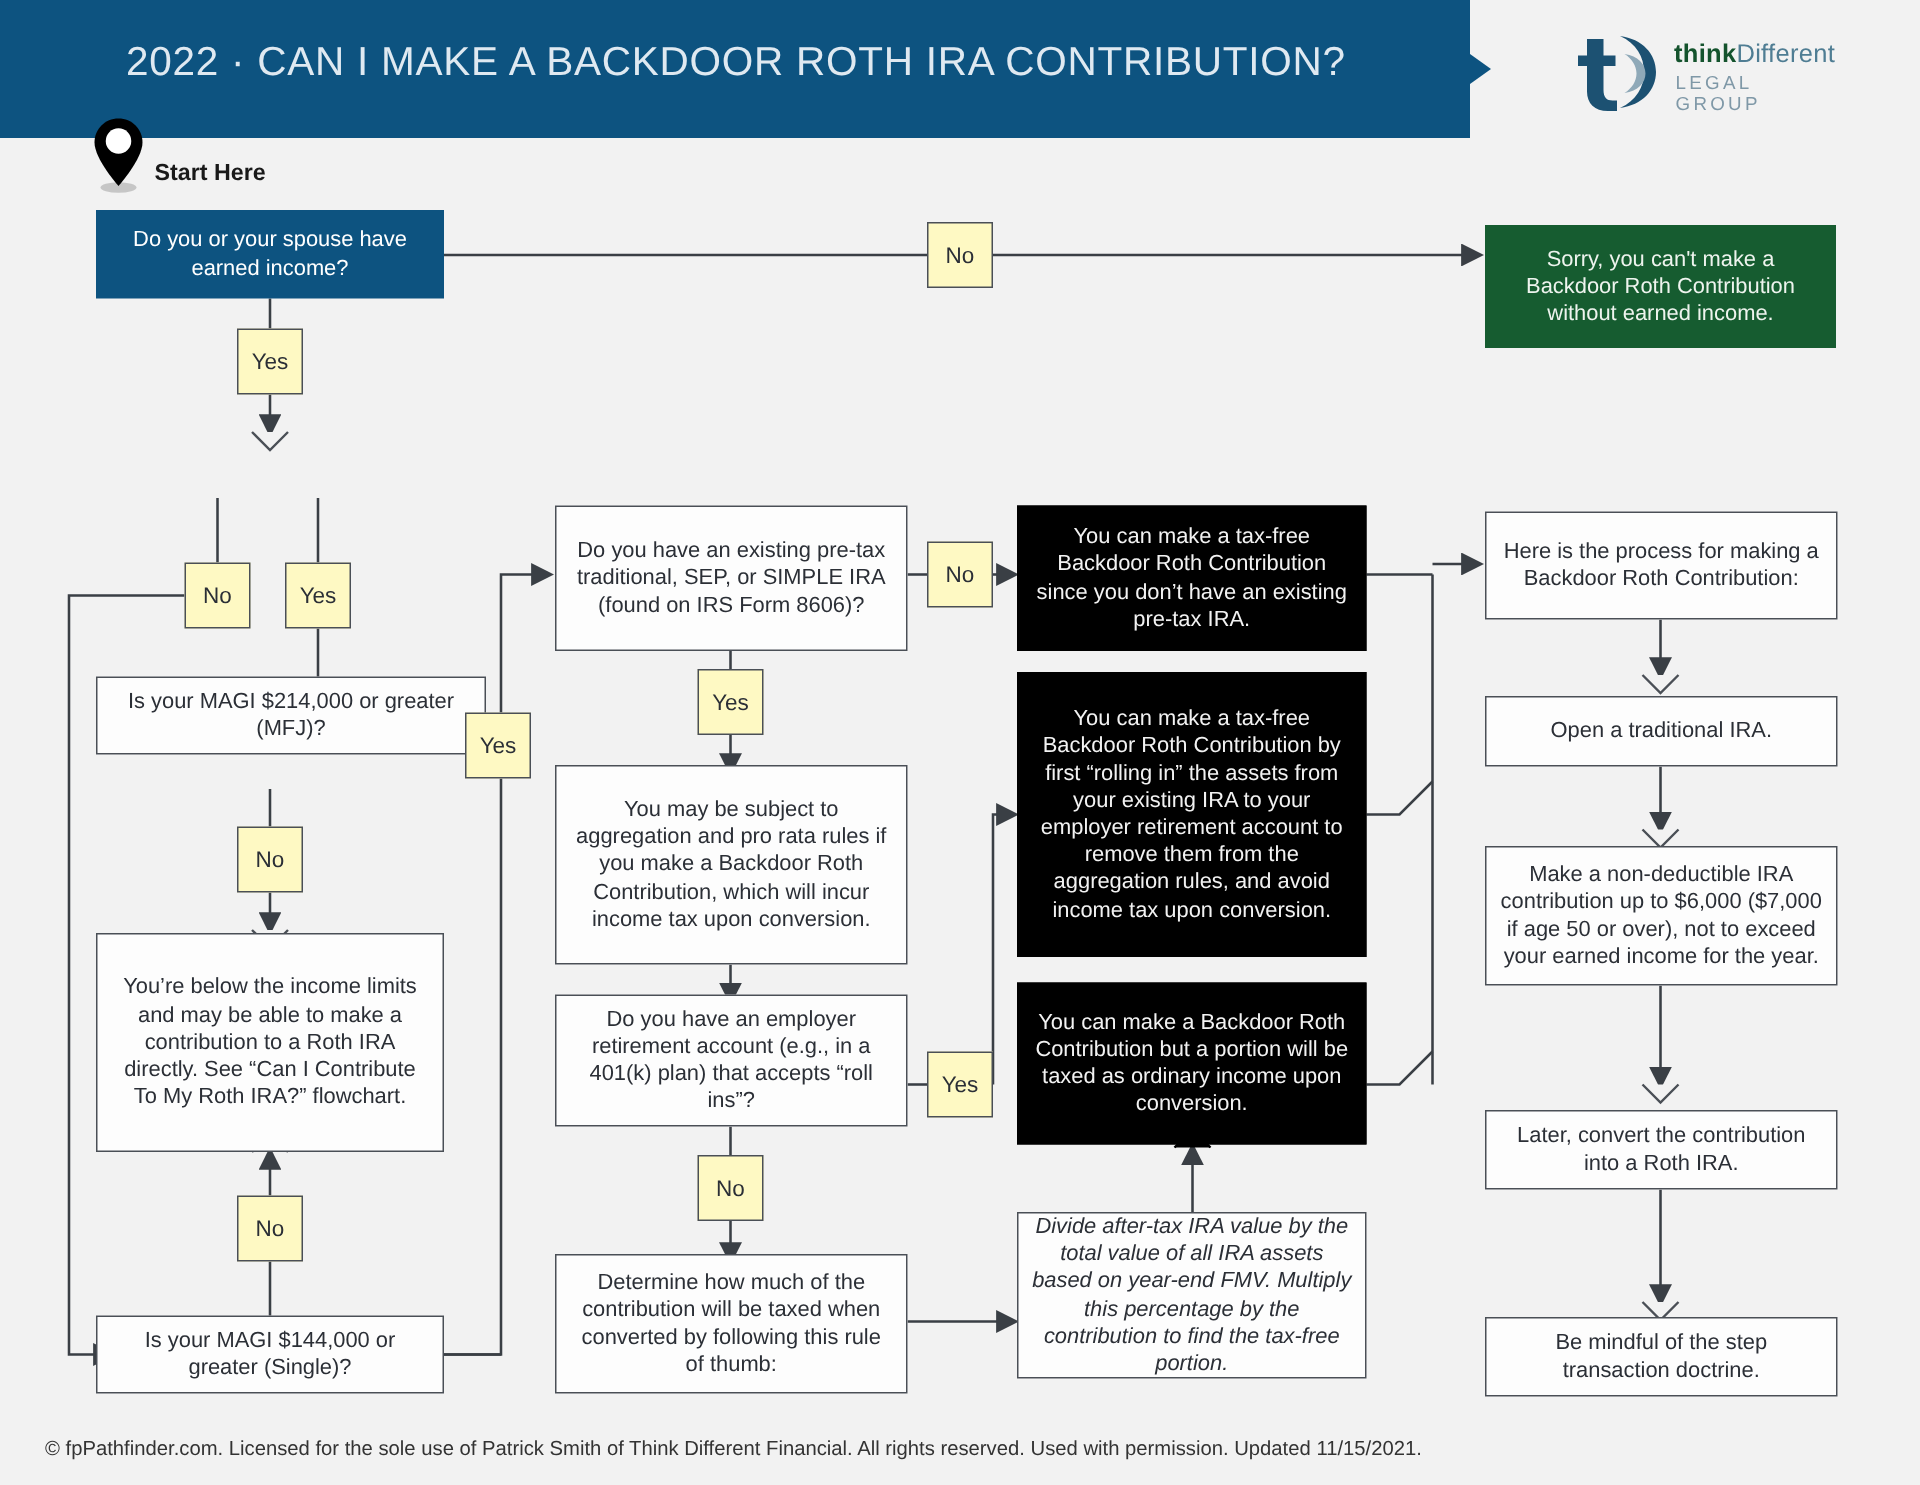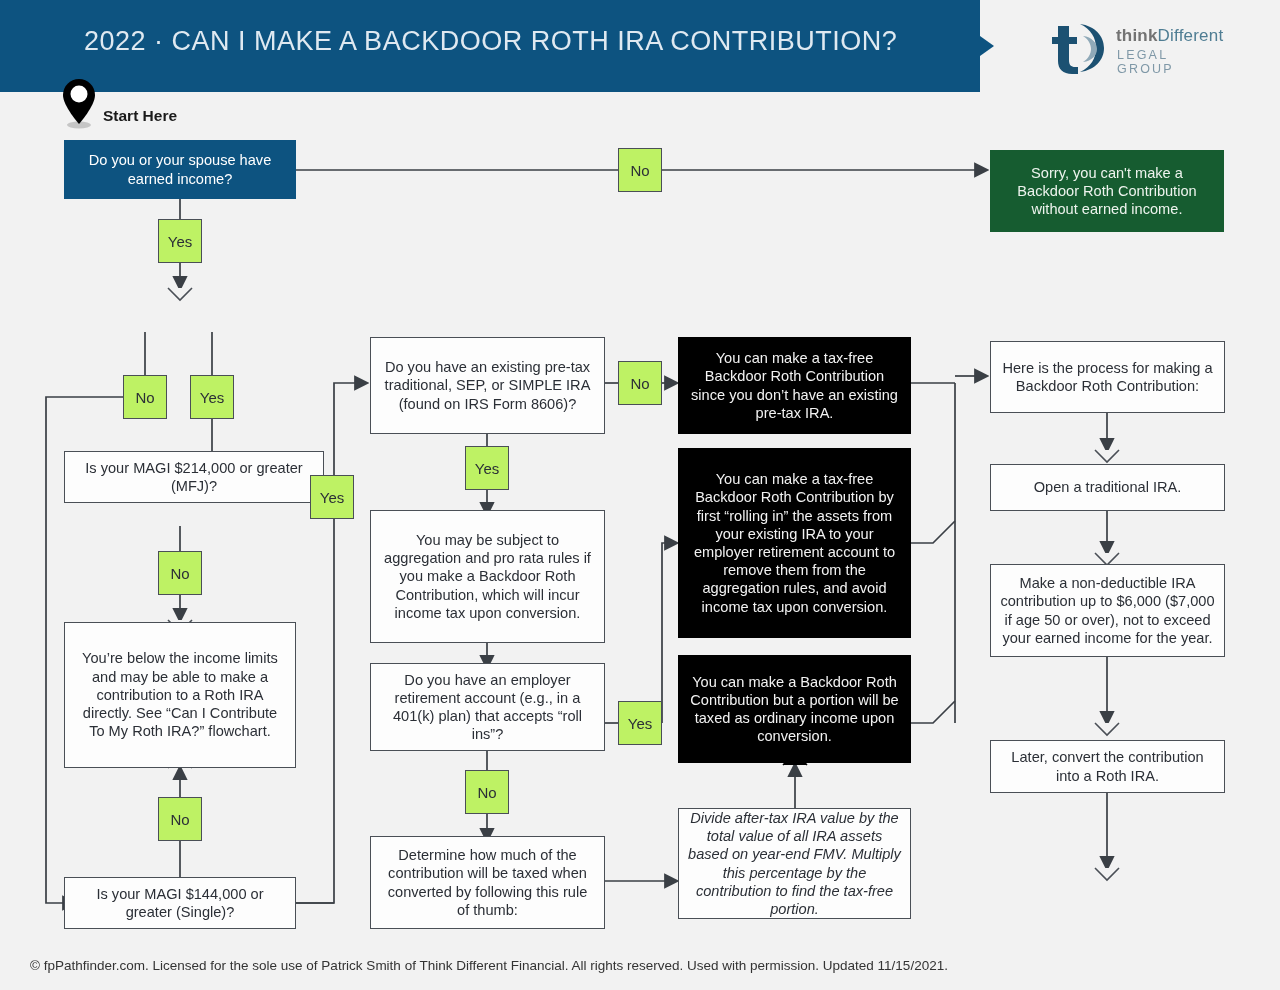--- a/index.html
+++ b/index.html
@@ -19,21 +19,21 @@
     border-left:14px solid #0d5380;}
   .header-title{
     position:absolute;left:84px;top:26px;width:850px;
     color:#dfe9f1;font-size:27px;letter-spacing:0.5px;
     font-family:"Liberation Sans", sans-serif;font-weight:300;
     white-space:nowrap;
   }
   .logo{position:absolute;left:1050px;top:22px;width:175px;height:52px;}
   .logo-mark{position:absolute;left:0;top:0;width:62px;height:52px;}
   .logo-txt1{position:absolute;left:66px;top:4px;font-size:17px;color:#1f4e66;letter-spacing:.2px;}
-  .logo-txt1 b{font-weight:bold;color:#737373;}
+  .logo-txt1 b{font-weight:bold;color:#14532d;}
   .logo-txt1 span.alt{font-weight:normal;color:#4f7d93;}
   .logo-txt2{position:absolute;left:67px;top:26px;font-size:12.5px;color:#7f98a7;letter-spacing:2.2px;}
 
   
   .footer{position:absolute;left:0;top:950px;width:1280px;height:40px;background:#f2f2f2;}
   .footer-text{position:absolute;left:30px;top:958px;font-size:13.5px;color:#333;}
 
   
   .pin{position:absolute;left:62px;top:78px;width:34px;height:52px;}
   .start-here{position:absolute;left:103px;top:107px;font-size:15.5px;font-weight:bold;color:#1a1a1a;}
@@ -47,21 +47,21 @@
     padding:5px 9px;
   }
   .node.white{background:#fdfdfd;border:1.6px solid #4a4f56;color:#2b2f36;}
   .node.blue{background:#0d5380;border:none;color:#ffffff;}
   .node.black{background:#000000;border:1.6px solid #000;color:#f2f2f2;}
   .node.green{background:#165c30;border:none;color:#eef4ee;}
 
   
   .lbl{
     position:absolute;box-sizing:border-box;width:44px;height:44px;
-    background:#bef264;border:1.6px solid #4a4f56;color:#2b2f36;
+    background:#fef9c3;border:1.6px solid #4a4f56;color:#2b2f36;
     display:flex;align-items:center;justify-content:center;font-size:15px;
   }
 
   
   svg.wires{position:absolute;left:0;top:0;width:1280px;height:990px;pointer-events:none;}
 </style>
 </head>
 <body>
 
 <div id="root">
@@ -216,17 +216,18 @@
   <div class="node white" style="left:678px;top:808px;width:233px;height:111px;font-style:italic;">Divide after-tax IRA value by the total value of all IRA assets based on year-end FMV. Multiply this percentage by the contribution to find the tax-free portion.</div>
 
   <div class="node white" style="left:990px;top:341px;width:235px;height:72px;">Here is the process for making a Backdoor Roth Contribution:</div>
 
   <div class="node white" style="left:990px;top:464px;width:235px;height:47px;">Open a traditional IRA.</div>
 
   <div class="node white" style="left:990px;top:564px;width:235px;height:93px;">Make a non-deductible IRA contribution up to $6,000 ($7,000 if age 50 or over), not to exceed your earned income for the year.</div>
 
   <div class="node white" style="left:990px;top:740px;width:235px;height:53px;">Later, convert the contribution into a Roth IRA.</div>
 
+  <div class="node white" style="left:990px;top:878px;width:235px;height:53px;">Be mindful of the step transaction doctrine.</div>
 
   <div class="footer"></div>
   <div class="footer-text">© fpPathfinder.com. Licensed for the sole use of Patrick Smith of Think Different Financial. All rights reserved. Used with permission. Updated 11/15/2021.</div>
 
 </div>
 
 </body></html>

